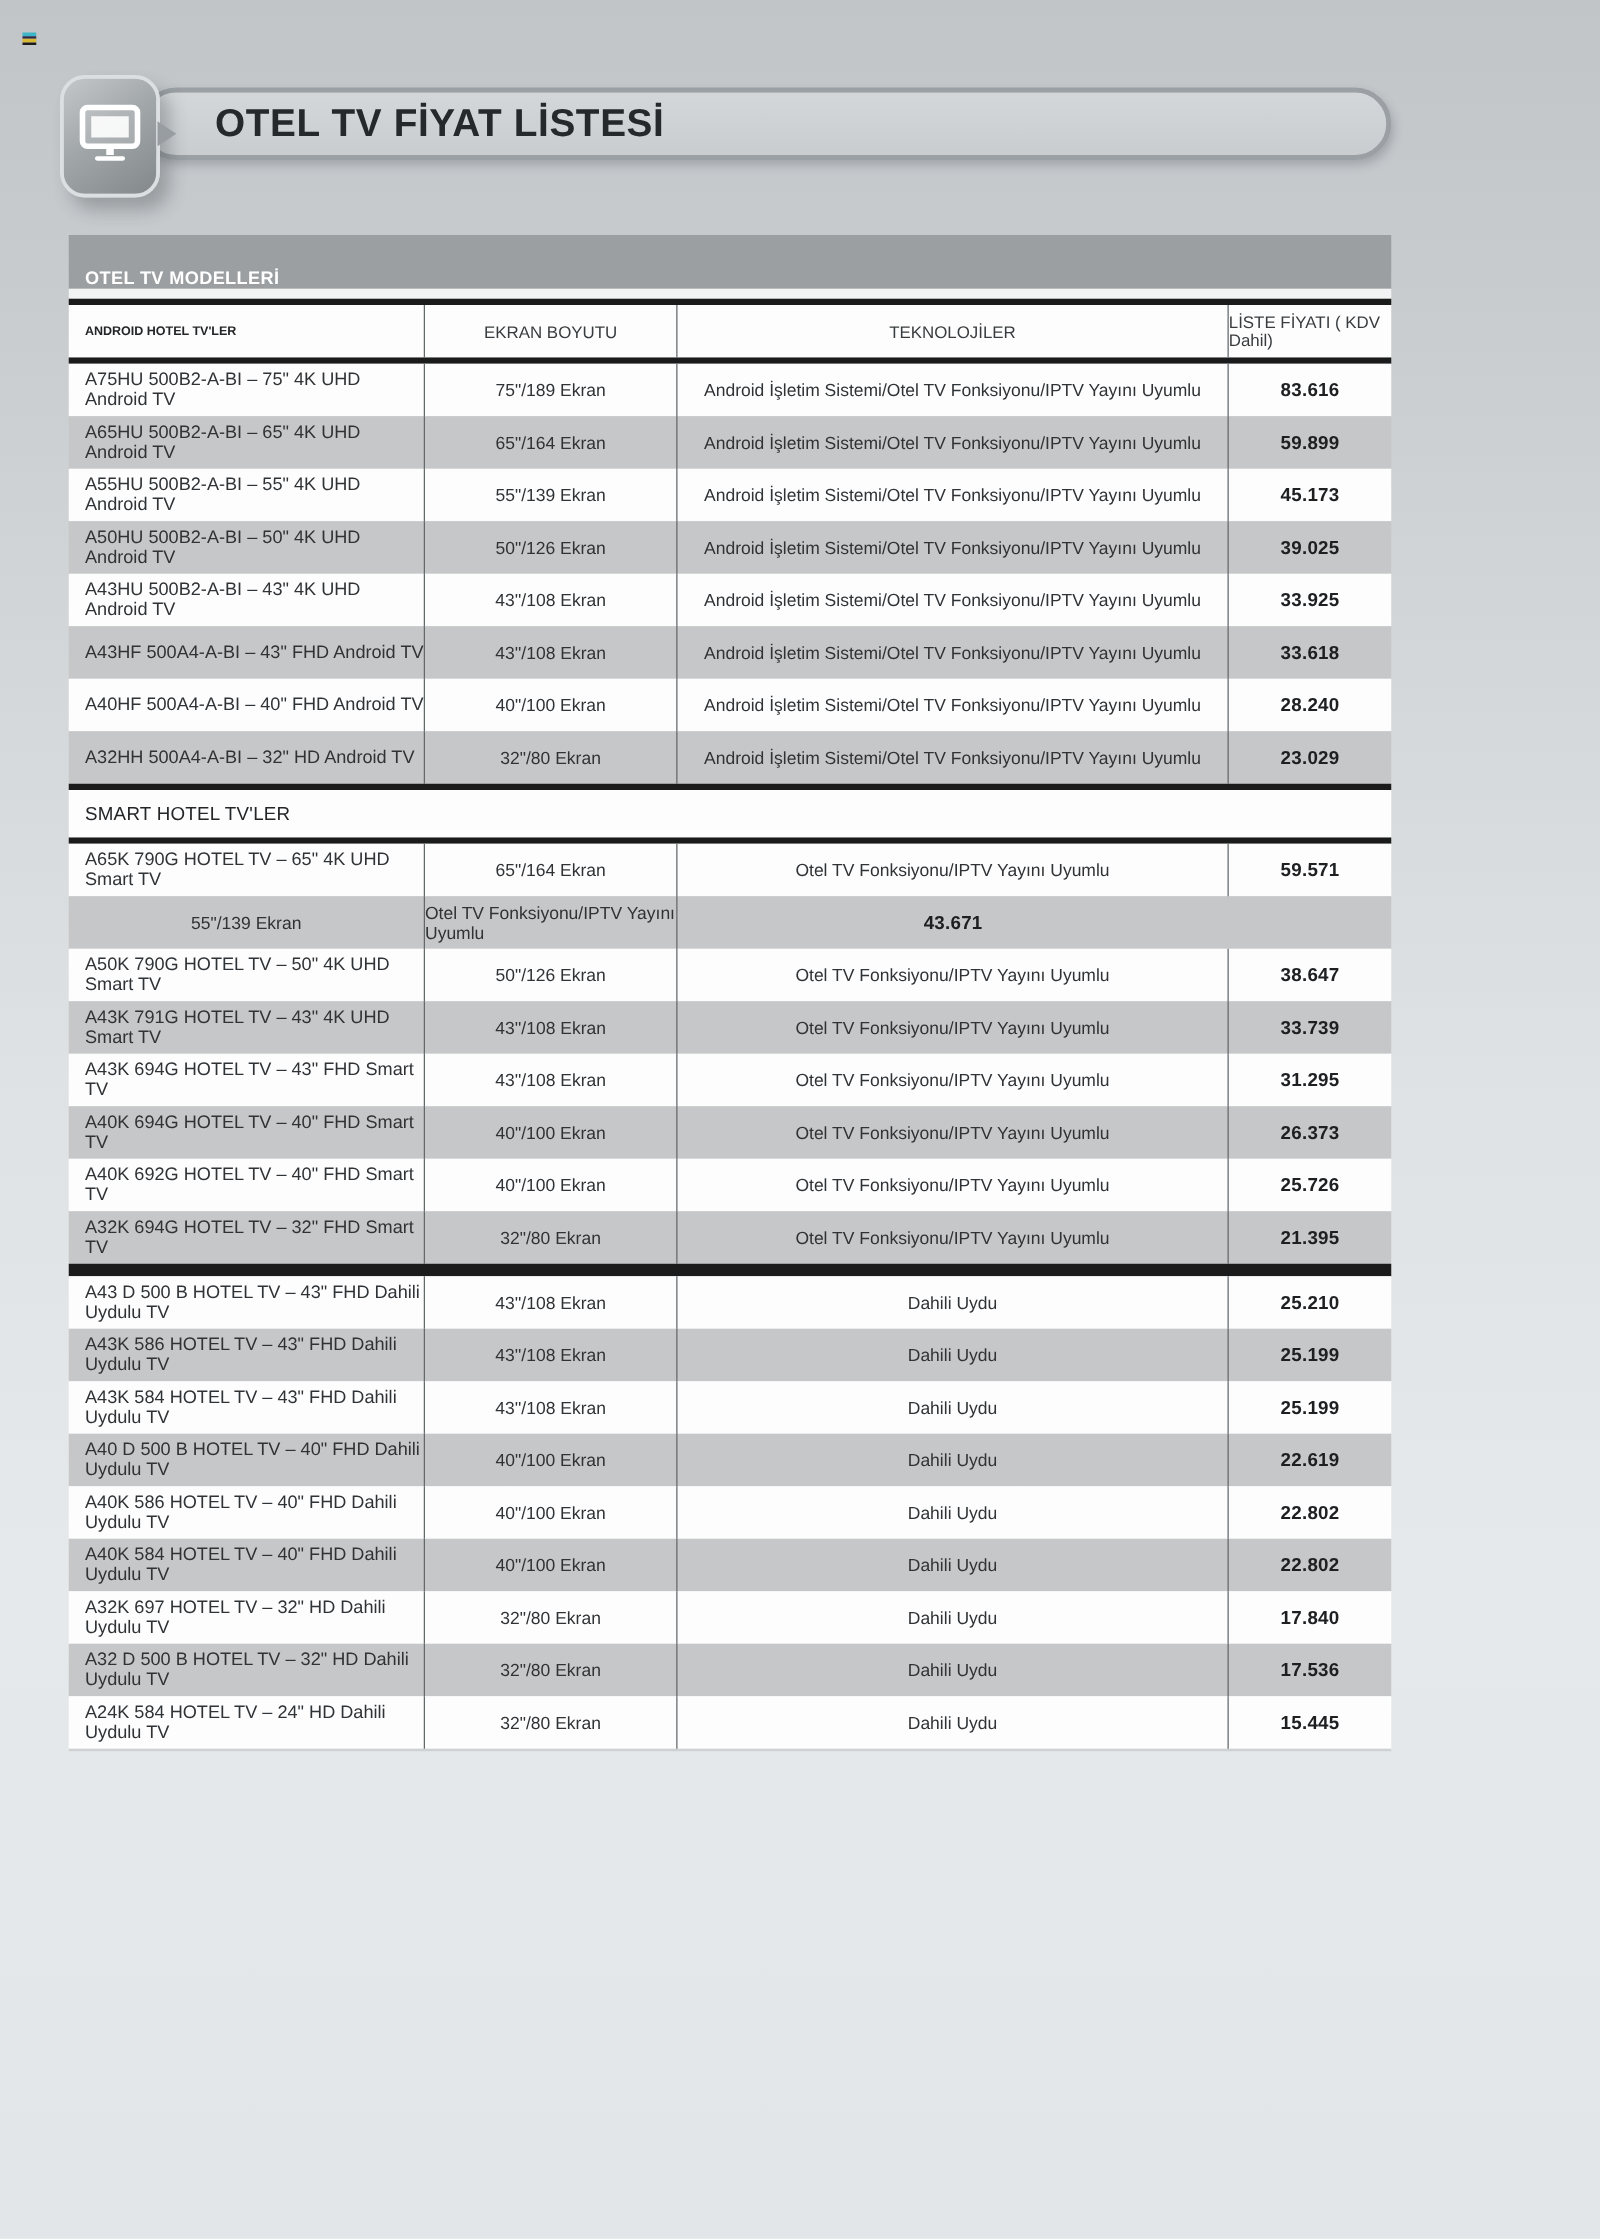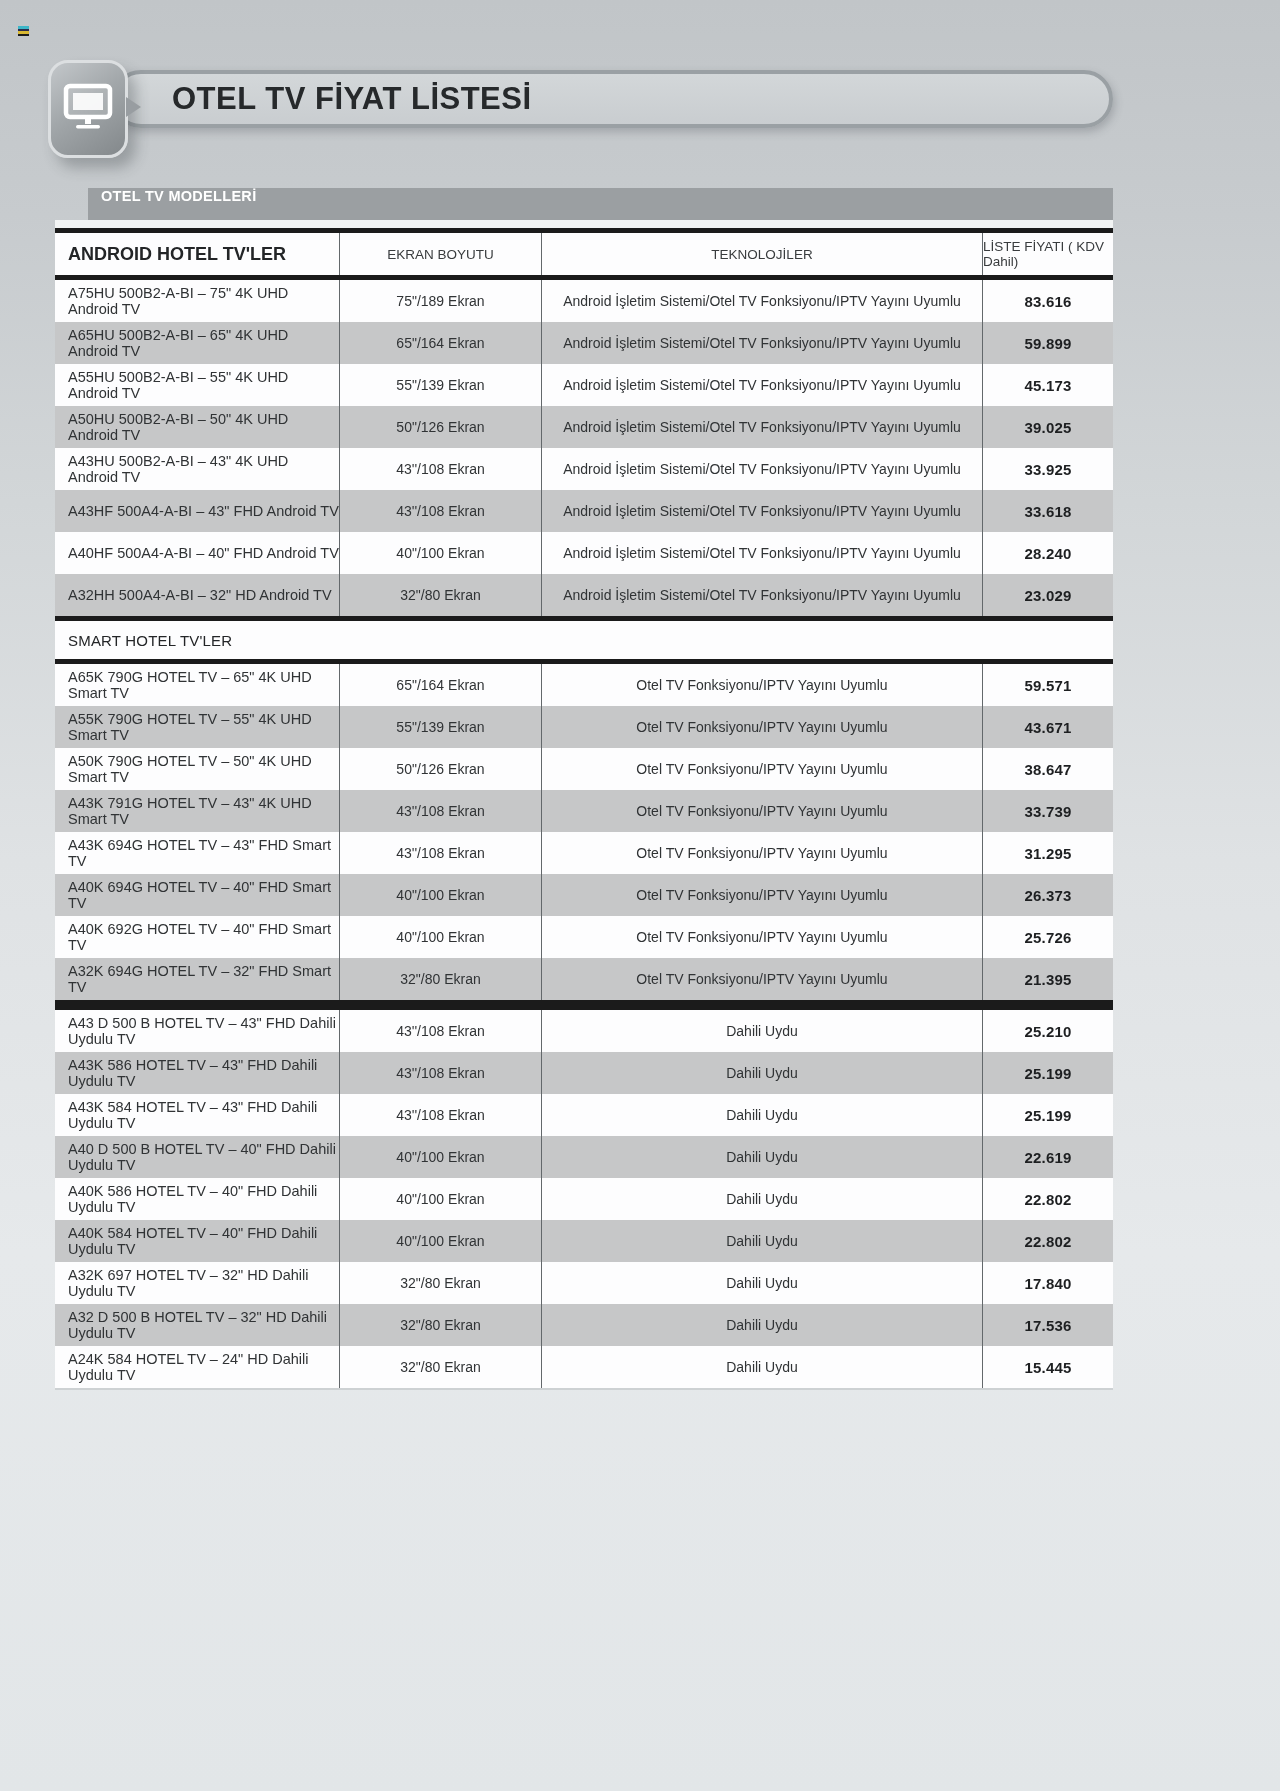--- a/index.html
+++ b/index.html
@@ -28,28 +28,28 @@
     background:linear-gradient(145deg,#c3c7ca 0%,#a2a7aa 45%,#83888b 100%);
     border:3px solid #dcdfe1;
     box-shadow:8px 10px 14px rgba(50,55,60,.3);
     display:flex;align-items:center;justify-content:center;
   }
   .badge-arrow{position:absolute;left:126px;top:97px;width:0;height:0;
     border-top:10px solid transparent;border-bottom:10px solid transparent;border-left:15px solid #989da1;}
 
   
   .table{position:absolute;left:55px;top:188px;width:1058px;}
-  .bar{height:32px;background:var(--bar_gray,#9b9fa2);display:flex;align-items:flex-start;margin-left:33px;}
+  .bar{height:43px;background:var(--bar_gray,#9b9fa2);display:flex;align-items:flex-end;}
   .bar span{color:#fff;font-weight:700;font-size:14.5px;padding-left:13px;letter-spacing:.3px;}
   .gap{height:8px;background:#f2f4f4;}
   .hline{height:5px;background:var(--accent_dark,#1b1b1b);}
   .thead,.row{display:grid;grid-template-columns:285px 202px 441px 130px;}
   .thead{height:42px;background:var(--row_white,#fdfdfe);}
   .th{display:flex;align-items:center;justify-content:center;font-size:13.5px;color:#393c3e;box-sizing:border-box;}
-  .th-model{justify-content:flex-start;padding-left:13px;font-weight:700;font-size:18px;color:#232527;}
+  .th-model{justify-content:flex-start;padding-left:13px;font-weight:700;font-size:10px;color:#232527;}
   .th:not(:last-child){border-right:1px solid #63686b;}
   .row{height:42px;}
   .row.white{background:var(--row_white,#fdfdfe);}
   .row.gray{background:var(--row_gray,#c6c7c8);}
   .cell{display:flex;align-items:center;justify-content:center;font-size:14px;color:var(--text_dark,#303335);box-sizing:border-box;}
   .cell.model{justify-content:flex-start;padding-left:13px;font-size:14.5px;}
   .cell:not(:last-child){border-right:1px solid #63686b;}
   .cell.price{font-weight:700;font-size:15px;color:#1d1f21;letter-spacing:.2px;}
   .section-row{height:38px;background:var(--row_white,#fdfdfe);display:flex;align-items:center;}
   .section-row span{font-weight:400;font-size:15px;color:#232527;padding-left:13px;letter-spacing:.2px;}
@@ -151,21 +151,20 @@
           <span>SMART HOTEL TV'LER</span>
         </div>
         <div class="hline"></div>
         <div class="row white">
           <div class="cell model">A65K 790G HOTEL TV – 65" 4K UHD Smart TV</div>
           <div class="cell">65"/164 Ekran</div>
           <div class="cell">Otel TV Fonksiyonu/IPTV Yayını Uyumlu</div>
           <div class="cell price">59.571</div>
         </div>
         <div class="row gray">
-          <div class="cell model">A55K 790G HOTEL TV – 55" 4K UHD Smart TV</div>
           <div class="cell">55"/139 Ekran</div>
           <div class="cell">Otel TV Fonksiyonu/IPTV Yayını Uyumlu</div>
           <div class="cell price">43.671</div>
         </div>
         <div class="row white">
           <div class="cell model">A50K 790G HOTEL TV – 50" 4K UHD Smart TV</div>
           <div class="cell">50"/126 Ekran</div>
           <div class="cell">Otel TV Fonksiyonu/IPTV Yayını Uyumlu</div>
           <div class="cell price">38.647</div>
         </div>

